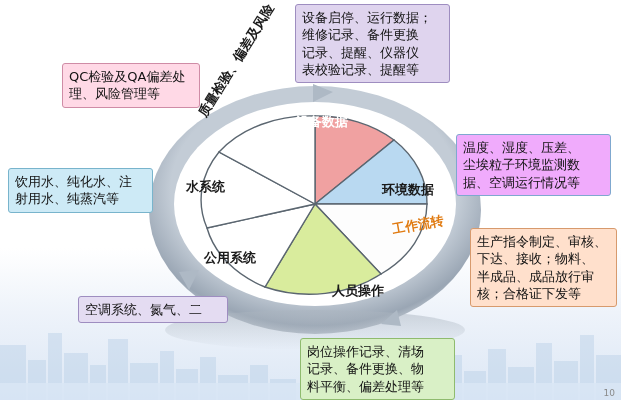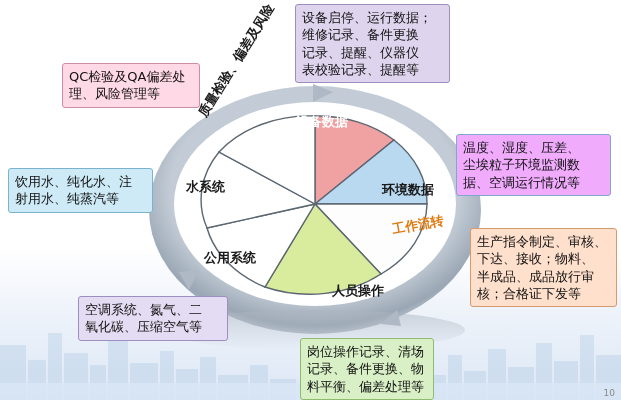--- a/index.html
+++ b/index.html
@@ -147,22 +147,21 @@
 
 <div class="callout c-peach" style="left:470px;top:228px;width:147px;">
   <div>生产指令制定、审核、</div>
   <div>下达、接收；物料、</div>
   <div>半成品、成品放行审</div>
   <div>核；合格证下发等</div>
 </div>
 
 <div class="callout c-lav" style="left:78px;top:296px;width:150px;">
   <div>空调系统、氮气、二</div>
-  <div>氧化碳、压缩空气等</div>
 </div>
 
-<div class="callout c-green" style="left:300px;top:338px;width:134px;">
+<div class="callout c-green" style="left:300px;top:338px;width:155px;">
   <div>岗位操作记录、清场</div>
   <div>记录、备件更换、物</div>
   <div>料平衡、偏差处理等</div>
 </div>
 
 <div id="pagenum">10</div>
 
 </body></html>

